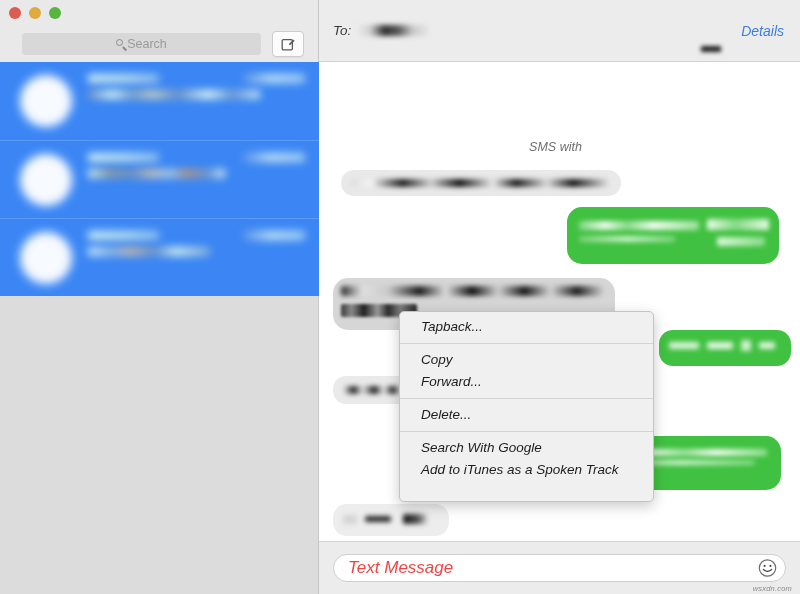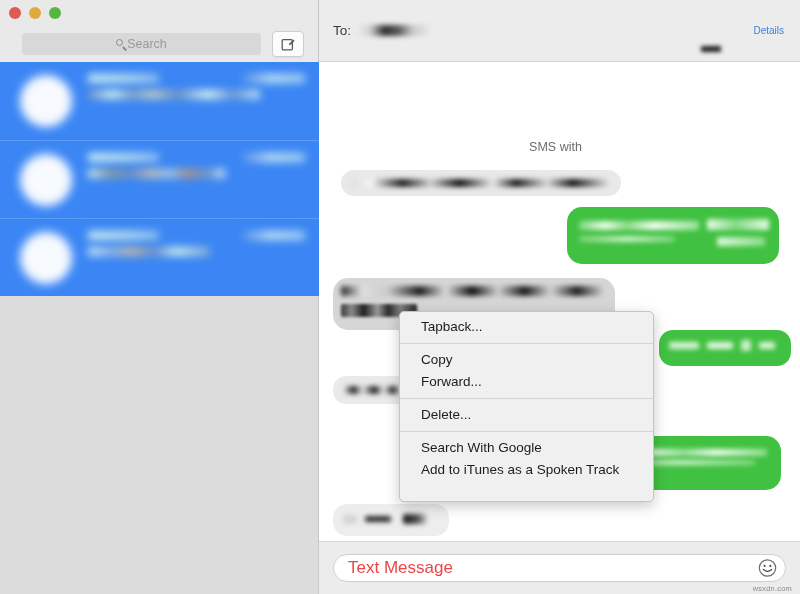--- a/index.html
+++ b/index.html
@@ -158,20 +158,21 @@
   .bl-prev3  { width: 55%; background: linear-gradient(90deg,#cfeef6 0%,#8fb6e3 20%,#c7b9a6 35%,#6d94c8 55%,#d3f3f0 72%,#7fa8d8 100%); }
 
   
   #conversation-pane {
     position: relative;
     flex: 1 1 auto;
     height: 594px;
     background: #ffffff;
     display: flex;
     flex-direction: column;
+    font-style: italic;
   }
 
   #conv-header {
     height: 62px;
     flex: 0 0 62px;
     background: #ececec;
     border-bottom: 1px solid #d4d4d4;
     display: flex;
     align-items: center;
     padding: 0 16px 0 14px;
@@ -191,21 +192,21 @@
   #to-recipient-2 {
     position: absolute;
     left: 382px; top: 46px;
     width: 20px; height: 6px;
     border-radius: 1px;
     filter: blur(2.2px);
     background: #222;
   }
   #details-link {
     margin-left: auto;
-    font-size: 10px;
+    font-size: 14px;
     color: #3a7fe0;
   }
 
   #messages {
     position: relative;
     flex: 1 1 auto;
     overflow: hidden;
     background: #ffffff;
   }
 

